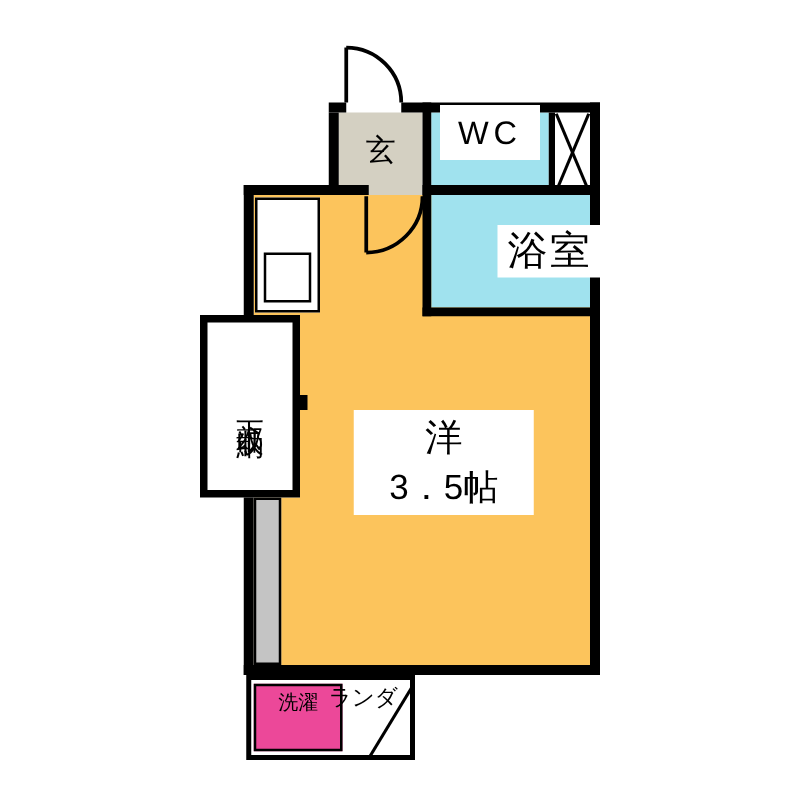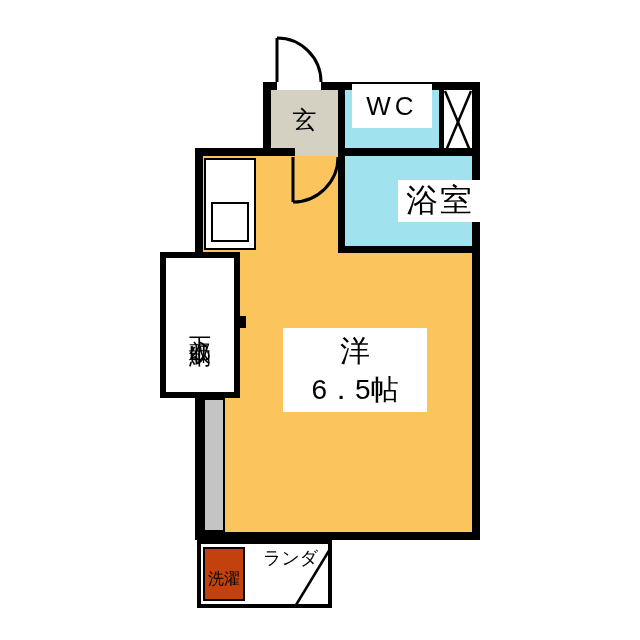--- a/index.html
+++ b/index.html
@@ -58,22 +58,22 @@
   
   .label-box { background:#ffffff; display:flex; align-items:center; justify-content:center; text-align:center; }
   .living-label   { left:283px; top:328px; width:144px; height:84px; flex-direction:column; font-size:28px; line-height:1.35; }
   .living-label .room-name { font-size:30px; }
   .wc-label       { left:352px; top:84px; width:80px; height:44px; font-size:26px; letter-spacing:4px; }
   .bath-label     { left:368px; top:180px; width:84px; height:42px; font-size:32px; letter-spacing:2px;margin-left:30px; }
   .entrance-label { left:271px; top:94px;  width:67px; height:52px; background:transparent; font-size:24px; }
 
   
   .balcony     { left:197px; top:540px; width:135px; height:68px; background:#ffffff; border:4px solid #000; }
-  .laundry-box { left:203px; top:547px; width:42px;  height:54px; background:#c2410c; border:2px solid #000;
-                 font-size:16px; text-align:center; padding-top:20px; }
+  .laundry-box { left:203px; top:547px; width:71px;  height:54px; background:#ec4899; border:2px solid #000;
+                 font-size:16px; text-align:center; padding-top:3px; }
   .veranda-label { left:263px; top:546px; font-size:18px; }
 
   
   .overlay { left:0; top:0; width:640px; height:640px; pointer-events:none; }
 </style>
 </head>
 <body>
 
 <div class="plan">
 
@@ -102,21 +102,21 @@
     <span class="storage-label">下部収納</span>
   </div>
   <div class="abs storage-knob"></div>
   <div class="abs utility-strip"></div>
 
   <div class="abs label-box entrance-label">玄</div>
   <div class="abs label-box wc-label">WC</div>
   <div class="abs label-box bath-label">浴室</div>
   <div class="abs label-box living-label">
     <span class="room-name">洋</span>
-    <span class="room-size">6．5帖</span>
+    <span class="room-size">3．5帖</span>
   </div>
 
   <div class="abs balcony"></div>
   <div class="abs laundry-box">洗濯</div>
   <div class="abs veranda-label">ランダ</div>
 
   <svg class="abs overlay" viewBox="0 0 640 640" xmlns="http://www.w3.org/2000/svg">
 
     <g stroke="#000" stroke-width="3" fill="none">
       <line x1="277" y1="82" x2="277" y2="38"></line>

